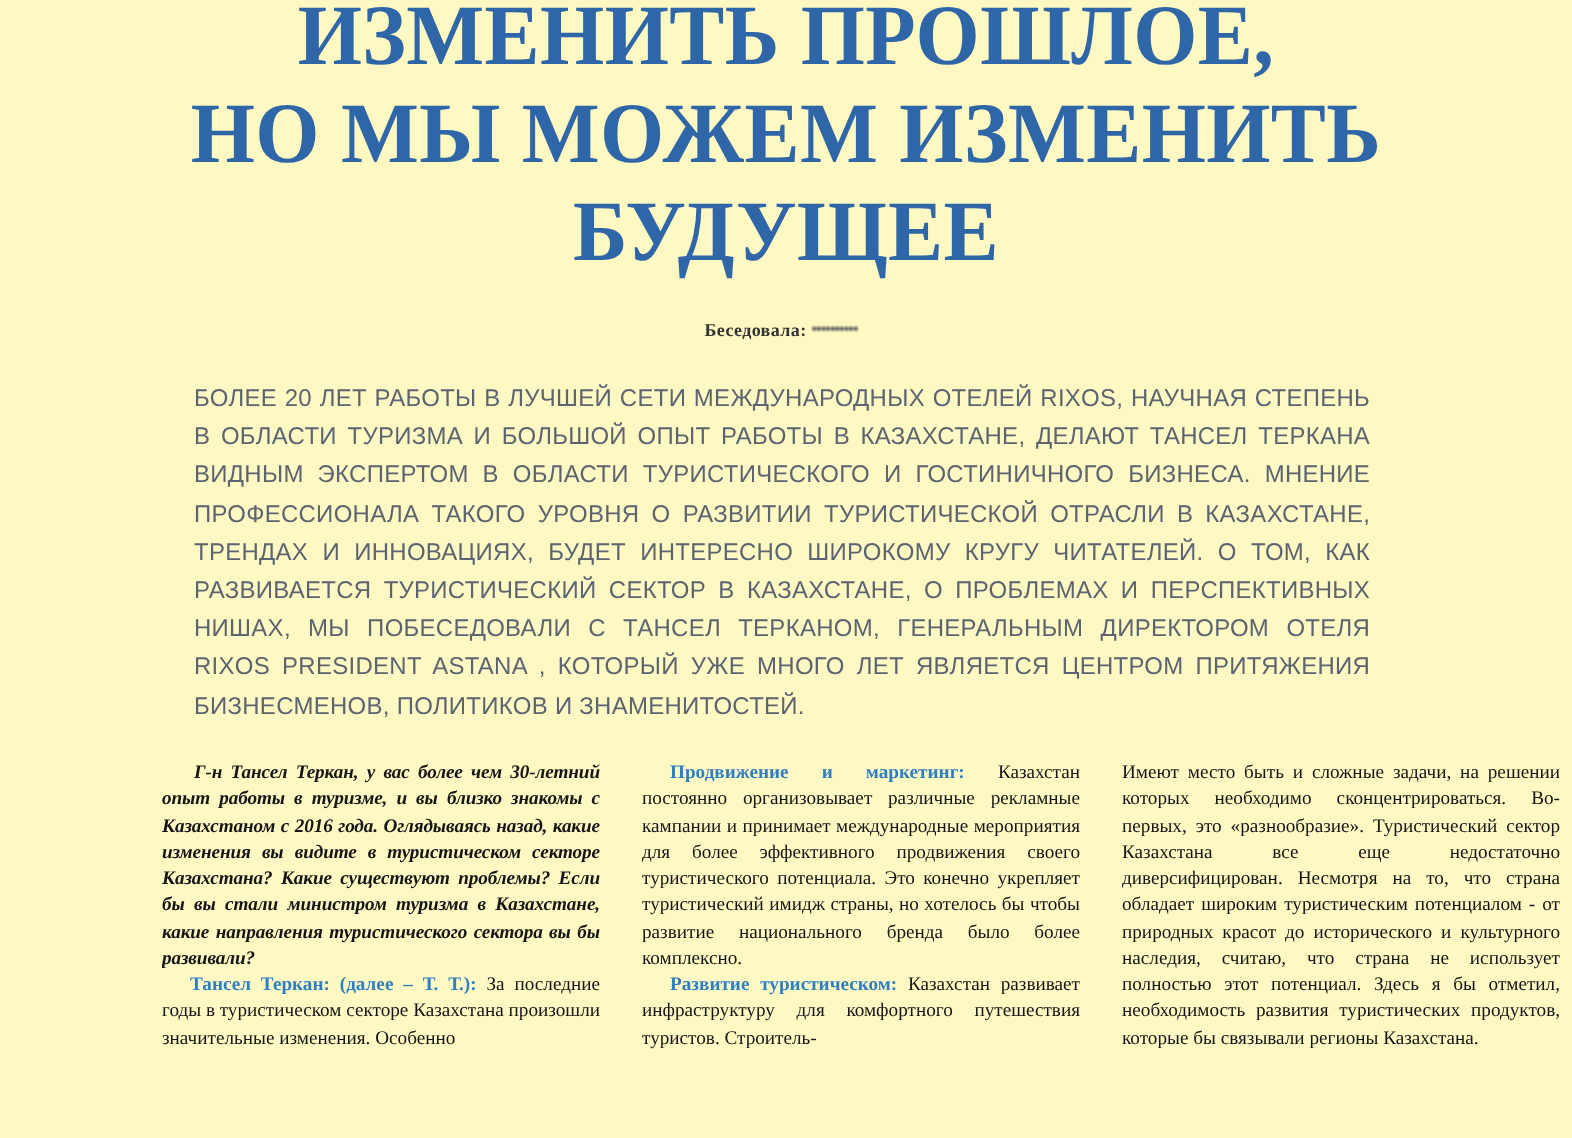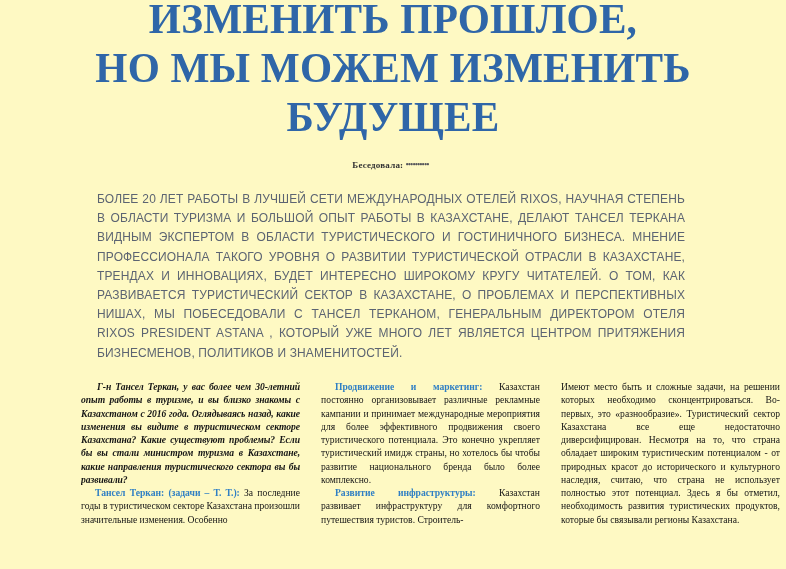--- a/index.html
+++ b/index.html
@@ -138,26 +138,26 @@
     <span class="byline-label">Беседовала:</span>
     <span class="byline-name">••••••••••</span>
   </div>
 
   <div class="lede">БОЛЕЕ 20 ЛЕТ РАБОТЫ В ЛУЧШЕЙ СЕТИ МЕЖДУНАРОДНЫХ ОТЕЛЕЙ RIXOS, НАУЧНАЯ СТЕПЕНЬ В ОБЛАСТИ ТУРИЗМА И БОЛЬШОЙ ОПЫТ РАБОТЫ В КАЗАХСТАНЕ, ДЕЛАЮТ ТАНСЕЛ ТЕРКАНА ВИДНЫМ ЭКСПЕРТОМ В ОБЛАСТИ ТУРИСТИЧЕСКОГО И ГОСТИНИЧНОГО БИЗНЕСА. МНЕНИЕ ПРОФЕССИОНАЛА ТАКОГО УРОВНЯ О РАЗВИТИИ ТУРИСТИЧЕСКОЙ ОТРАСЛИ В КАЗАХСТАНЕ, ТРЕНДАХ И ИННОВАЦИЯХ, БУДЕТ ИНТЕРЕСНО ШИРОКОМУ КРУГУ ЧИТАТЕЛЕЙ. О ТОМ, КАК РАЗВИВАЕТСЯ ТУРИСТИЧЕСКИЙ СЕКТОР В КАЗАХСТАНЕ, О ПРОБЛЕМАХ И ПЕРСПЕКТИВНЫХ НИШАХ, МЫ ПОБЕСЕДОВАЛИ С  ТАНСЕЛ ТЕРКАНОМ, ГЕНЕРАЛЬНЫМ ДИРЕКТОРОМ  ОТЕЛЯ RIXOS PRESIDENT ASTANA , КОТОРЫЙ УЖЕ МНОГО ЛЕТ ЯВЛЯЕТСЯ ЦЕНТРОМ ПРИТЯЖЕНИЯ БИЗНЕСМЕНОВ, ПОЛИТИКОВ И ЗНАМЕНИТОСТЕЙ.</div>
 
   <div class="columns">
 
     <div class="col">
       <p class="q">Г-н Тансел Теркан, у вас более чем 30-летний опыт работы в туризме, и вы близко знакомы с Казахстаном с 2016 года. Оглядываясь назад, какие изменения вы видите в туристическом секторе Казахстана? Какие существуют проблемы? Если бы вы стали министром туризма в Казахстане, какие направления туристического сектора вы бы развивали?</p>
-      <p class="para-sub"><span class="speaker">Тансел Теркан: (задачи – Т. Т.):</span><span> За последние годы в туристическом секторе Казахстана произошли значительные изменения. Особенно</span></p>
+      <p class="para-sub"><span class="speaker">Тансел Теркан: (далее – Т. Т.):</span><span> За последние годы в туристическом секторе Казахстана произошли значительные изменения. Особенно</span></p>
     </div>
 
     <div class="col">
       <p class="q-sub" style="text-indent:14px;"><span class="subhead">Продвижение и маркетинг:</span><span> Казахстан постоянно организовывает различные рекламные кампании и принимает международные мероприятия для более эффективного продвижения своего туристического потенциала. Это конечно укрепляет туристический имидж страны, но хотелось бы чтобы развитие национального бренда было более комплексно.</span></p>
-      <p class="para-sub"><span class="subhead">Развитие инфраструктуры:</span><span> Казахстан развивает инфраструктуру для комфортного путешествия туристов. Строитель-</span></p>
+      <p class="para-sub"><span class="subhead">Развитие туристическом:</span><span> Казахстан развивает инфраструктуру для комфортного путешествия туристов. Строитель-</span></p>
     </div>
 
     <div class="col">
       <p>Имеют место быть и сложные задачи, на решении которых необходимо сконцентрироваться. Во-первых, это «разнообразие». Туристический сектор Казахстана все еще недостаточно диверсифицирован. Несмотря на то, что страна обладает широким туристическим потенциалом - от природных красот до исторического и культурного наследия, считаю, что страна не использует полностью этот потенциал. Здесь я бы отметил, необходимость развития туристических продуктов, которые бы связывали регионы Казахстана.</p>
     </div>
 
   </div>
 
 </div>
 

